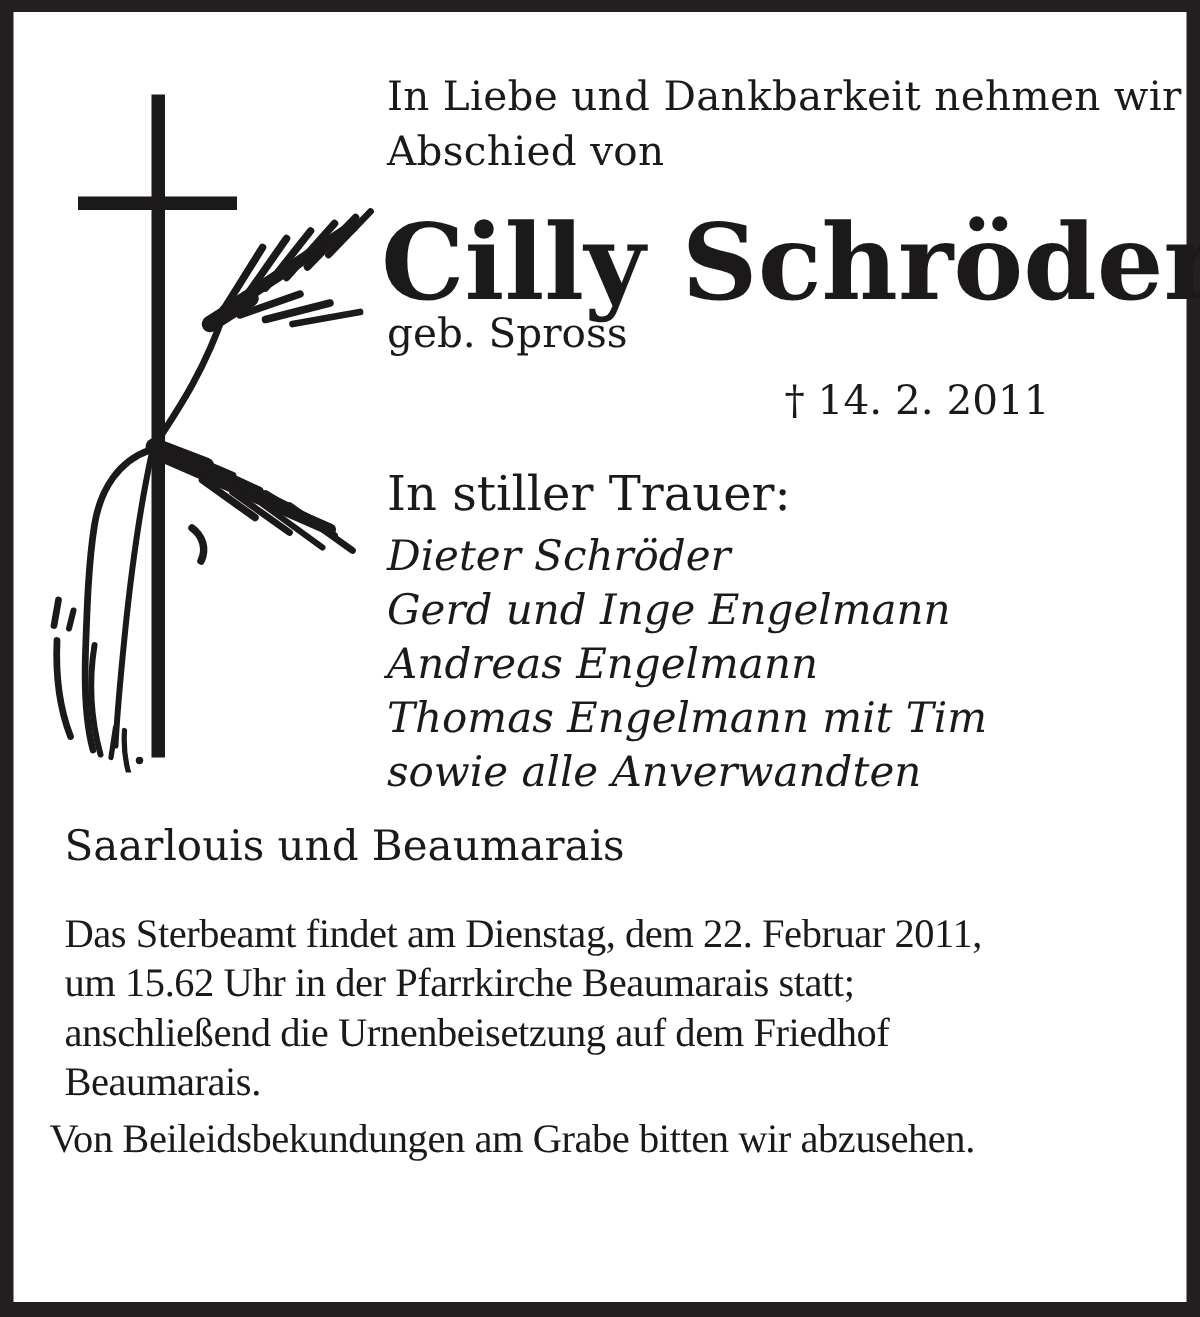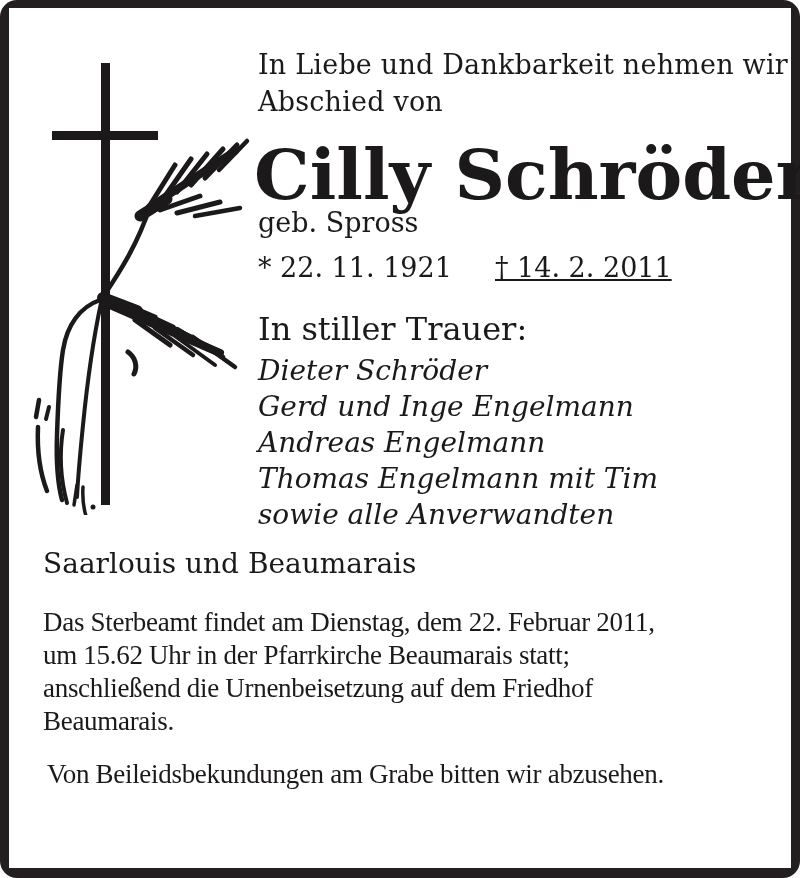--- a/index.html
+++ b/index.html
@@ -7,21 +7,20 @@
     padding: 0;
     background: #ffffff;
   }
   .page {
     position: relative;
     width: 800px;
     height: 878px;
     background: #ffffff;
     overflow: hidden;
     color: #1c191a;
-    border-radius: 17px;
   }
   .frame {
     position: absolute;
     inset: 0;
     border-style: solid;
     border-color: #231f20;
     border-width: 8px 9px 10px 9px;
     pointer-events: none;
     box-sizing: border-box;
   }
@@ -45,45 +44,44 @@
   }
   .maiden {
     left: 258px; top: 206px;
     font-size: 27px; line-height: 34px;
   }
   .dates {
     left: 258px; top: 251px;
     font-size: 27px; line-height: 34px;
     width: 490px;
   }
-  .dates .death { position: absolute; left: 237px; top: 0; text-decoration: underline; }
+  .dates .death { position: absolute; left: 265px; top: 0; }
   .trauer {
     left: 258px; top: 312px;
     font-size: 32px; line-height: 34px;
   }
   .mourners {
     left: 258px; top: 353px;
     font-size: 28px; line-height: 36px;
     font-style: italic;
   }
   .residence {
     left: 43px; top: 547px;
     font-size: 28px; line-height: 34px;
     font-weight: 500;
   }
   .service {
     left: 43px; top: 606px;
     font-size: 27px; line-height: 33px;
     letter-spacing: -0.3px;
   }
   .condolence {
-    left: 47px; top: 744px;
+    left: 33px; top: 744px;
     font-size: 27px;
     letter-spacing: -0.3px;
-    margin-top: 15px;
   }
   .funeral {
     left: 43px; top: 798px;
     font-size: 25px;
     letter-spacing: -0.9px;
   }
   .art {
     position: absolute;
     left: 25px; top: 55px;
     width: 230px; height: 460px;
@@ -152,21 +150,20 @@
   <div class="abs intro display">
     <div>In Liebe und Dankbarkeit nehmen wir</div>
     <div>Abschied von</div>
   </div>
 
   <h1 class="abs name display">Cilly Schröder</h1>
 
   <div class="abs maiden display">geb. Spross</div>
 
   <div class="abs dates display">
-    <span class="birth">* 22. 11. 1921</span>
     <span class="death">† 14. 2. 2011</span>
   </div>
 
   <div class="abs trauer display">In stiller Trauer:</div>
 
   <div class="abs residence display">Saarlouis und Beaumarais</div>
 
   <div class="abs mourners display">
     <div>Dieter Schröder</div>
     <div>Gerd und Inge Engelmann</div>

